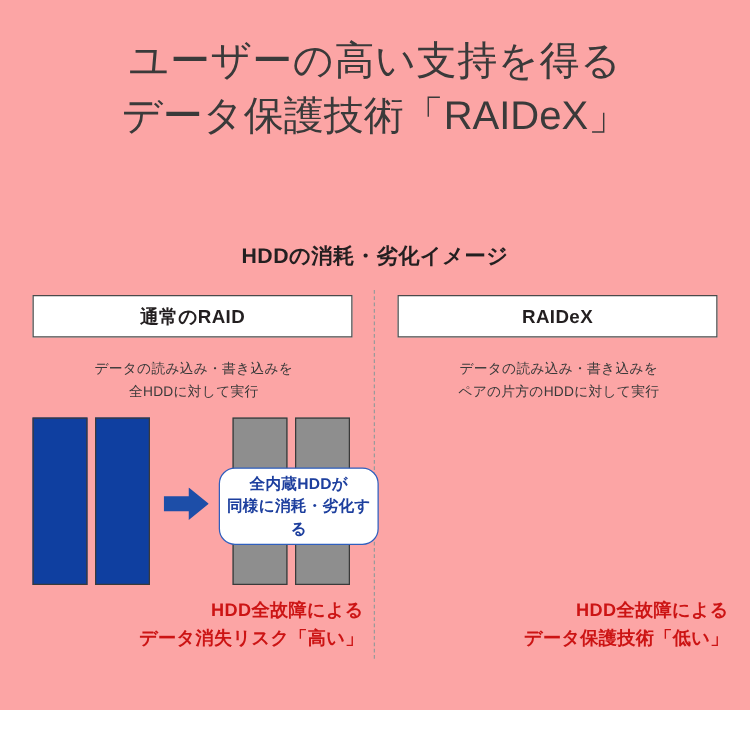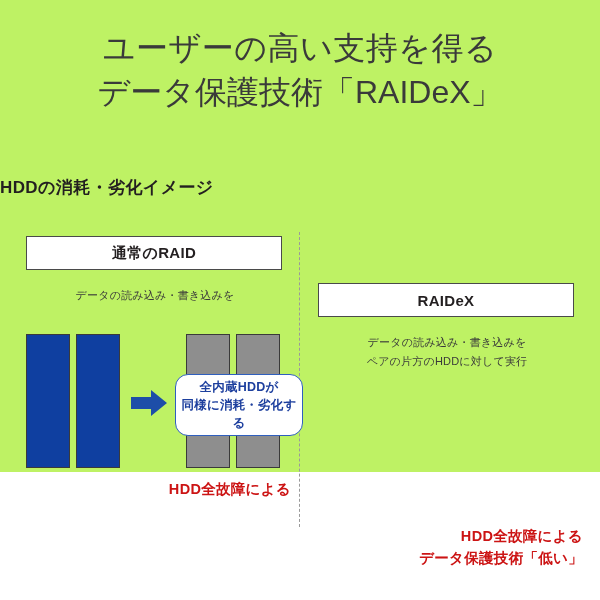--- a/index.html
+++ b/index.html
@@ -10,22 +10,22 @@
     width: 600px;
     height: 600px;
     background: #ffffff;
     font-family: "Liberation Sans", "DejaVu Sans", sans-serif;
     color: #231f20;
     overflow: hidden;
   }
   .page {
     position: relative;
     width: 600px;
-    height: 472px;
-    background: #bef264;
+    height: 568px;
+    background: #fca5a5;
   }
 
   
   .title-block {
     position: absolute;
     top: 26px;
     left: 0;
     width: 600px;
     text-align: center;
   }
@@ -37,24 +37,24 @@
     color: #3a3a3a;
     white-space: nowrap;
   }
   .title-line.second {
     letter-spacing: 0px;
   }
 
   
   .section-heading {
     position: absolute;
-    top: 176px;
-    left: 0;
-    width: 600px;
-    text-align: left;
+    top: 193px;
+    left: 0;
+    width: 600px;
+    text-align: center;
     font-size: 17px;
     font-weight: bold;
     color: #231f20;
     letter-spacing: 0.4px;
   }
 
   
   .divider {
     position: absolute;
     left: 299px;
@@ -65,21 +65,21 @@
   }
 
   
   .panel {
     position: absolute;
     top: 236px;
     width: 272px;
     height: 295px;
   }
   .panel.left  { left: 19px; }
-  .panel.right { left: 311px; margin-top: 47px; }
+  .panel.right { left: 311px; }
 
   .panel-header {
     position: absolute;
     top: 0;
     left: 7px;
     width: 256px;
     height: 34px;
     box-sizing: border-box;
     border: 1px solid #4a4a4a;
     background: #ffffff;
@@ -187,20 +187,21 @@
 
   <div class="section-heading">HDDの消耗・劣化イメージ</div>
 
   <div class="divider"></div>
 
   <div class="panel left">
     <div class="panel-header">通常のRAID</div>
 
     <div class="panel-desc">
       <div>データの読み込み・書き込みを</div>
+      <div>全HDDに対して実行</div>
     </div>
 
     <div class="diagram">
       <div class="hdd active p1"></div>
       <div class="hdd active p2"></div>
       <div class="hdd gray p3"></div>
       <div class="hdd gray p4"></div>
 
       <div class="arrow">
         <svg width="36" height="26" viewBox="0 0 36 26" xmlns="http://www.w3.org/2000/svg">
@@ -209,20 +210,21 @@
       </div>
 
       <div class="callout left-callout">
         <div>全内蔵HDDが</div>
         <div>同様に消耗・劣化する</div>
       </div>
     </div>
 
     <div class="conclusion">
       <div>HDD全故障による</div>
+      <div>データ消失リスク「高い」</div>
     </div>
   </div>
 
   <div class="panel right">
     <div class="panel-header">RAIDeX</div>
 
     <div class="panel-desc">
       <div>データの読み込み・書き込みを</div>
       <div>ペアの片方のHDDに対して実行</div>
     </div>

